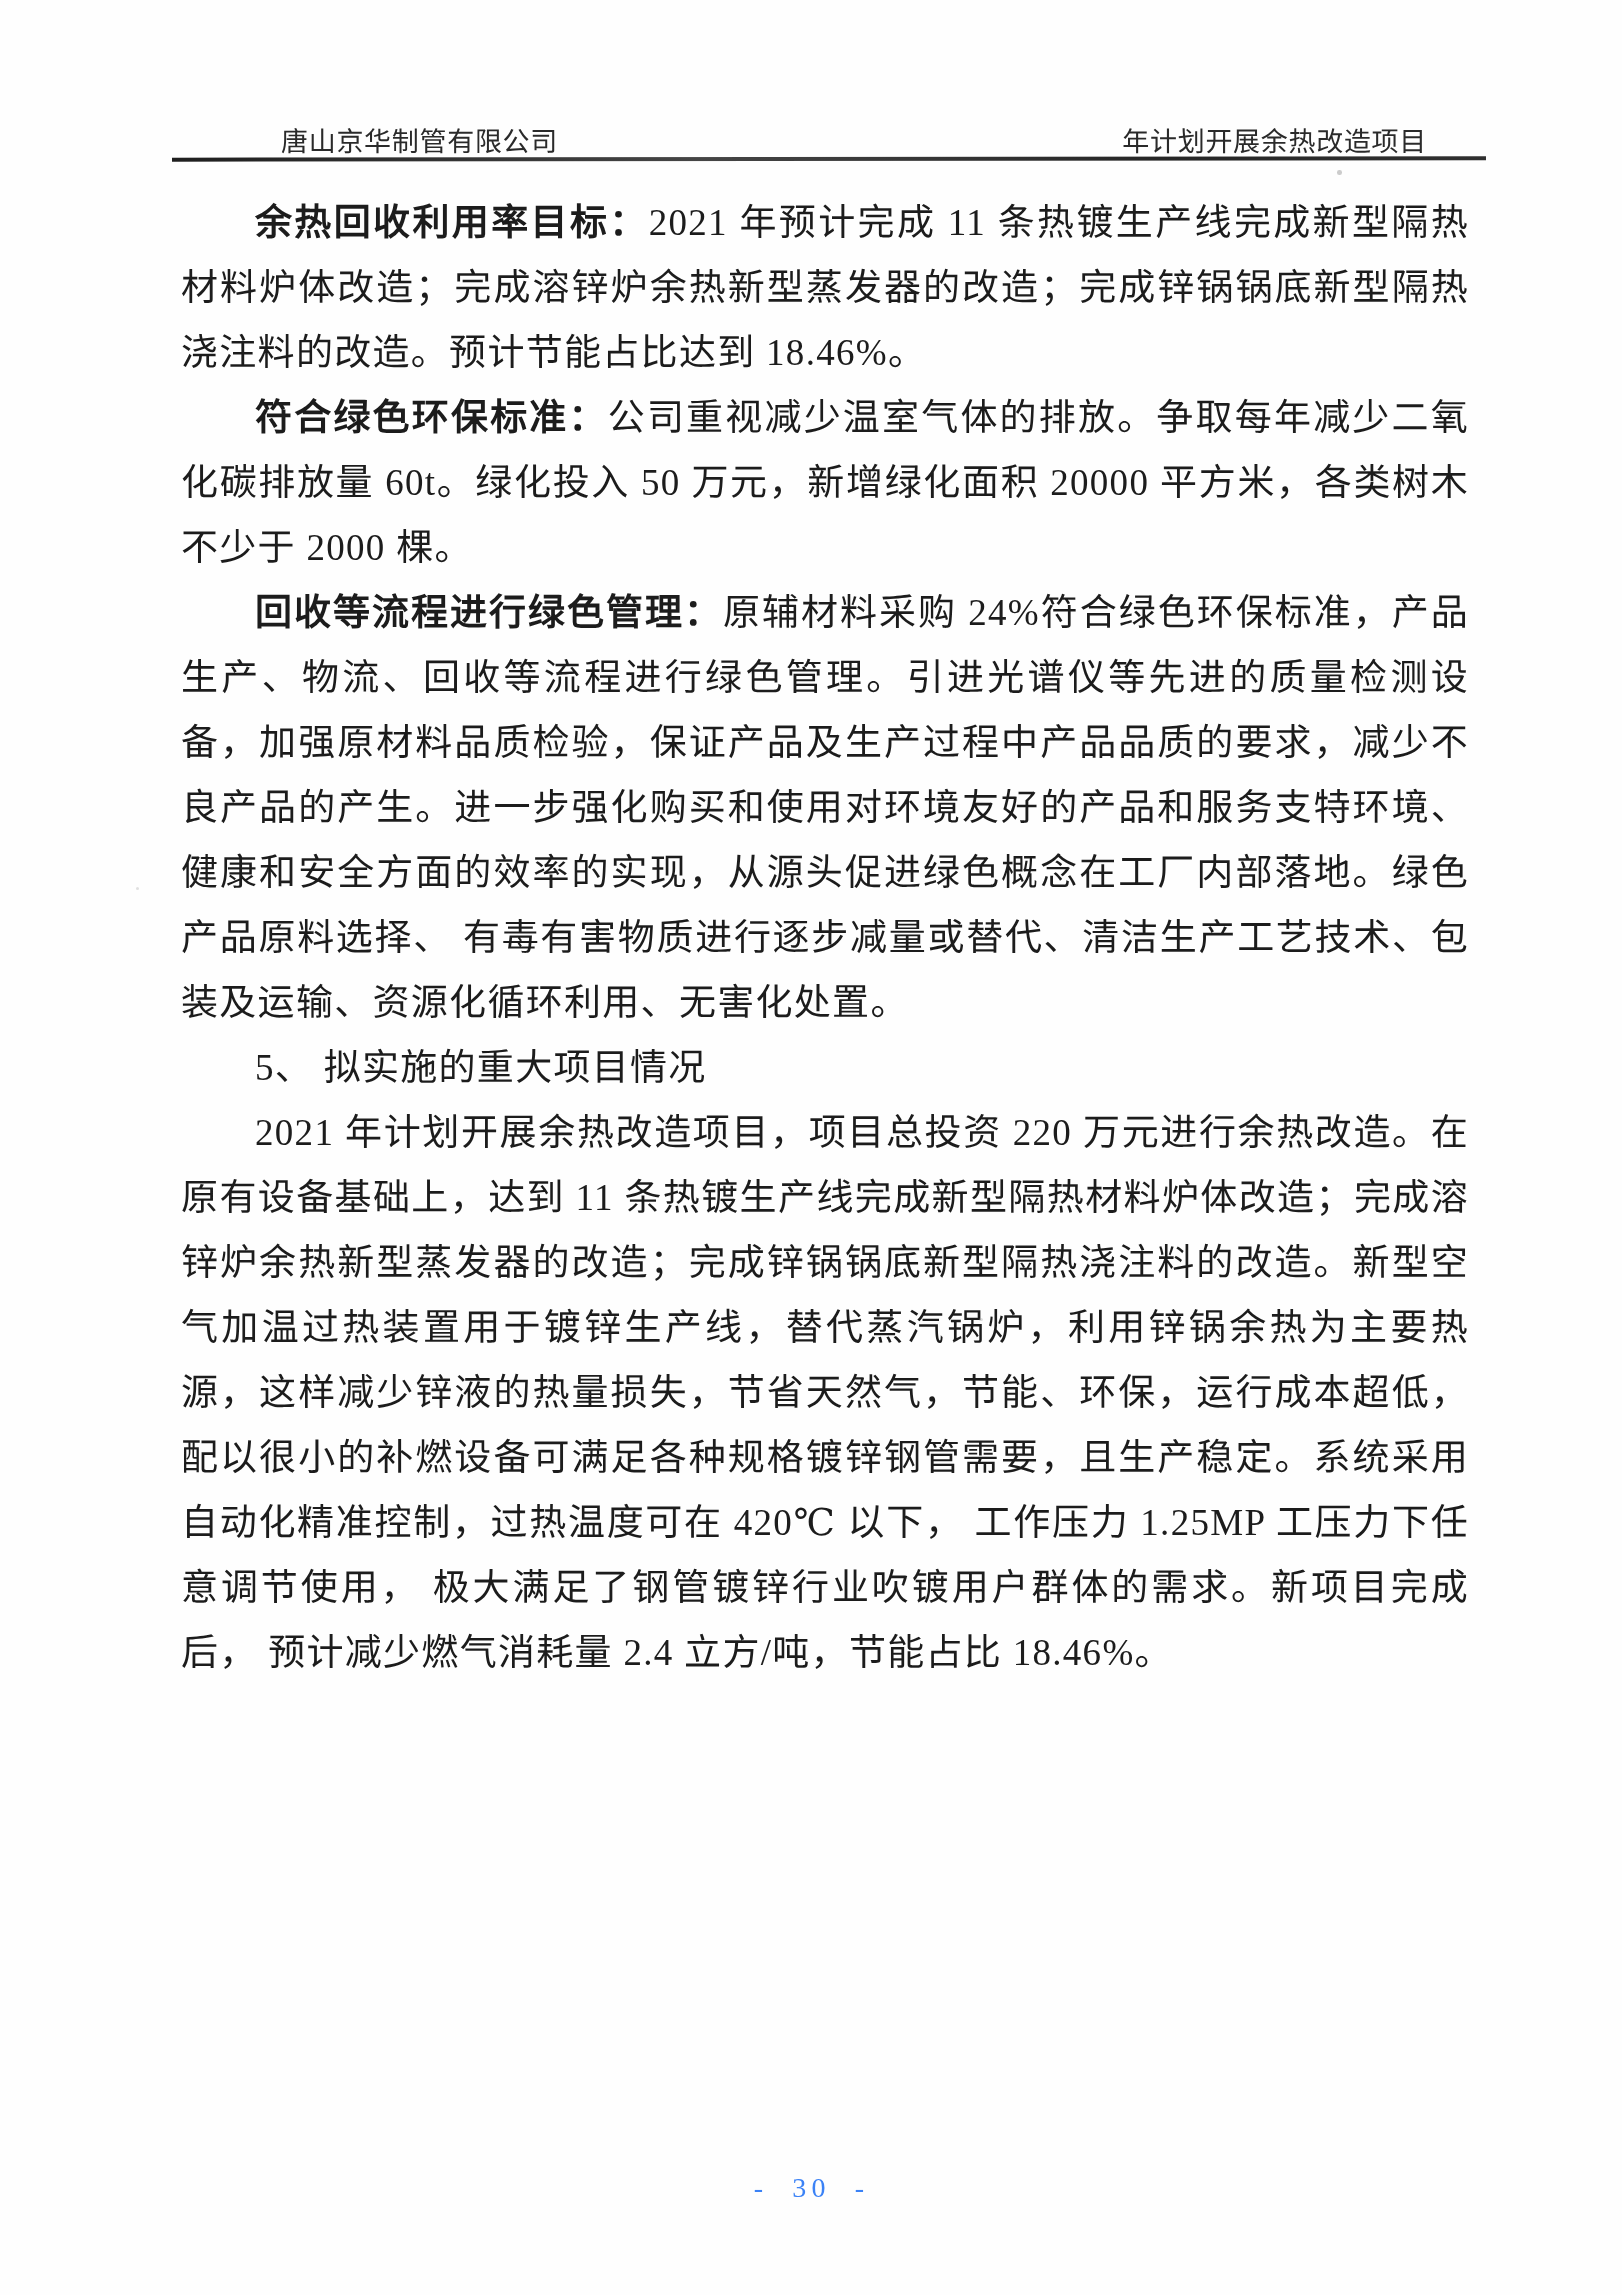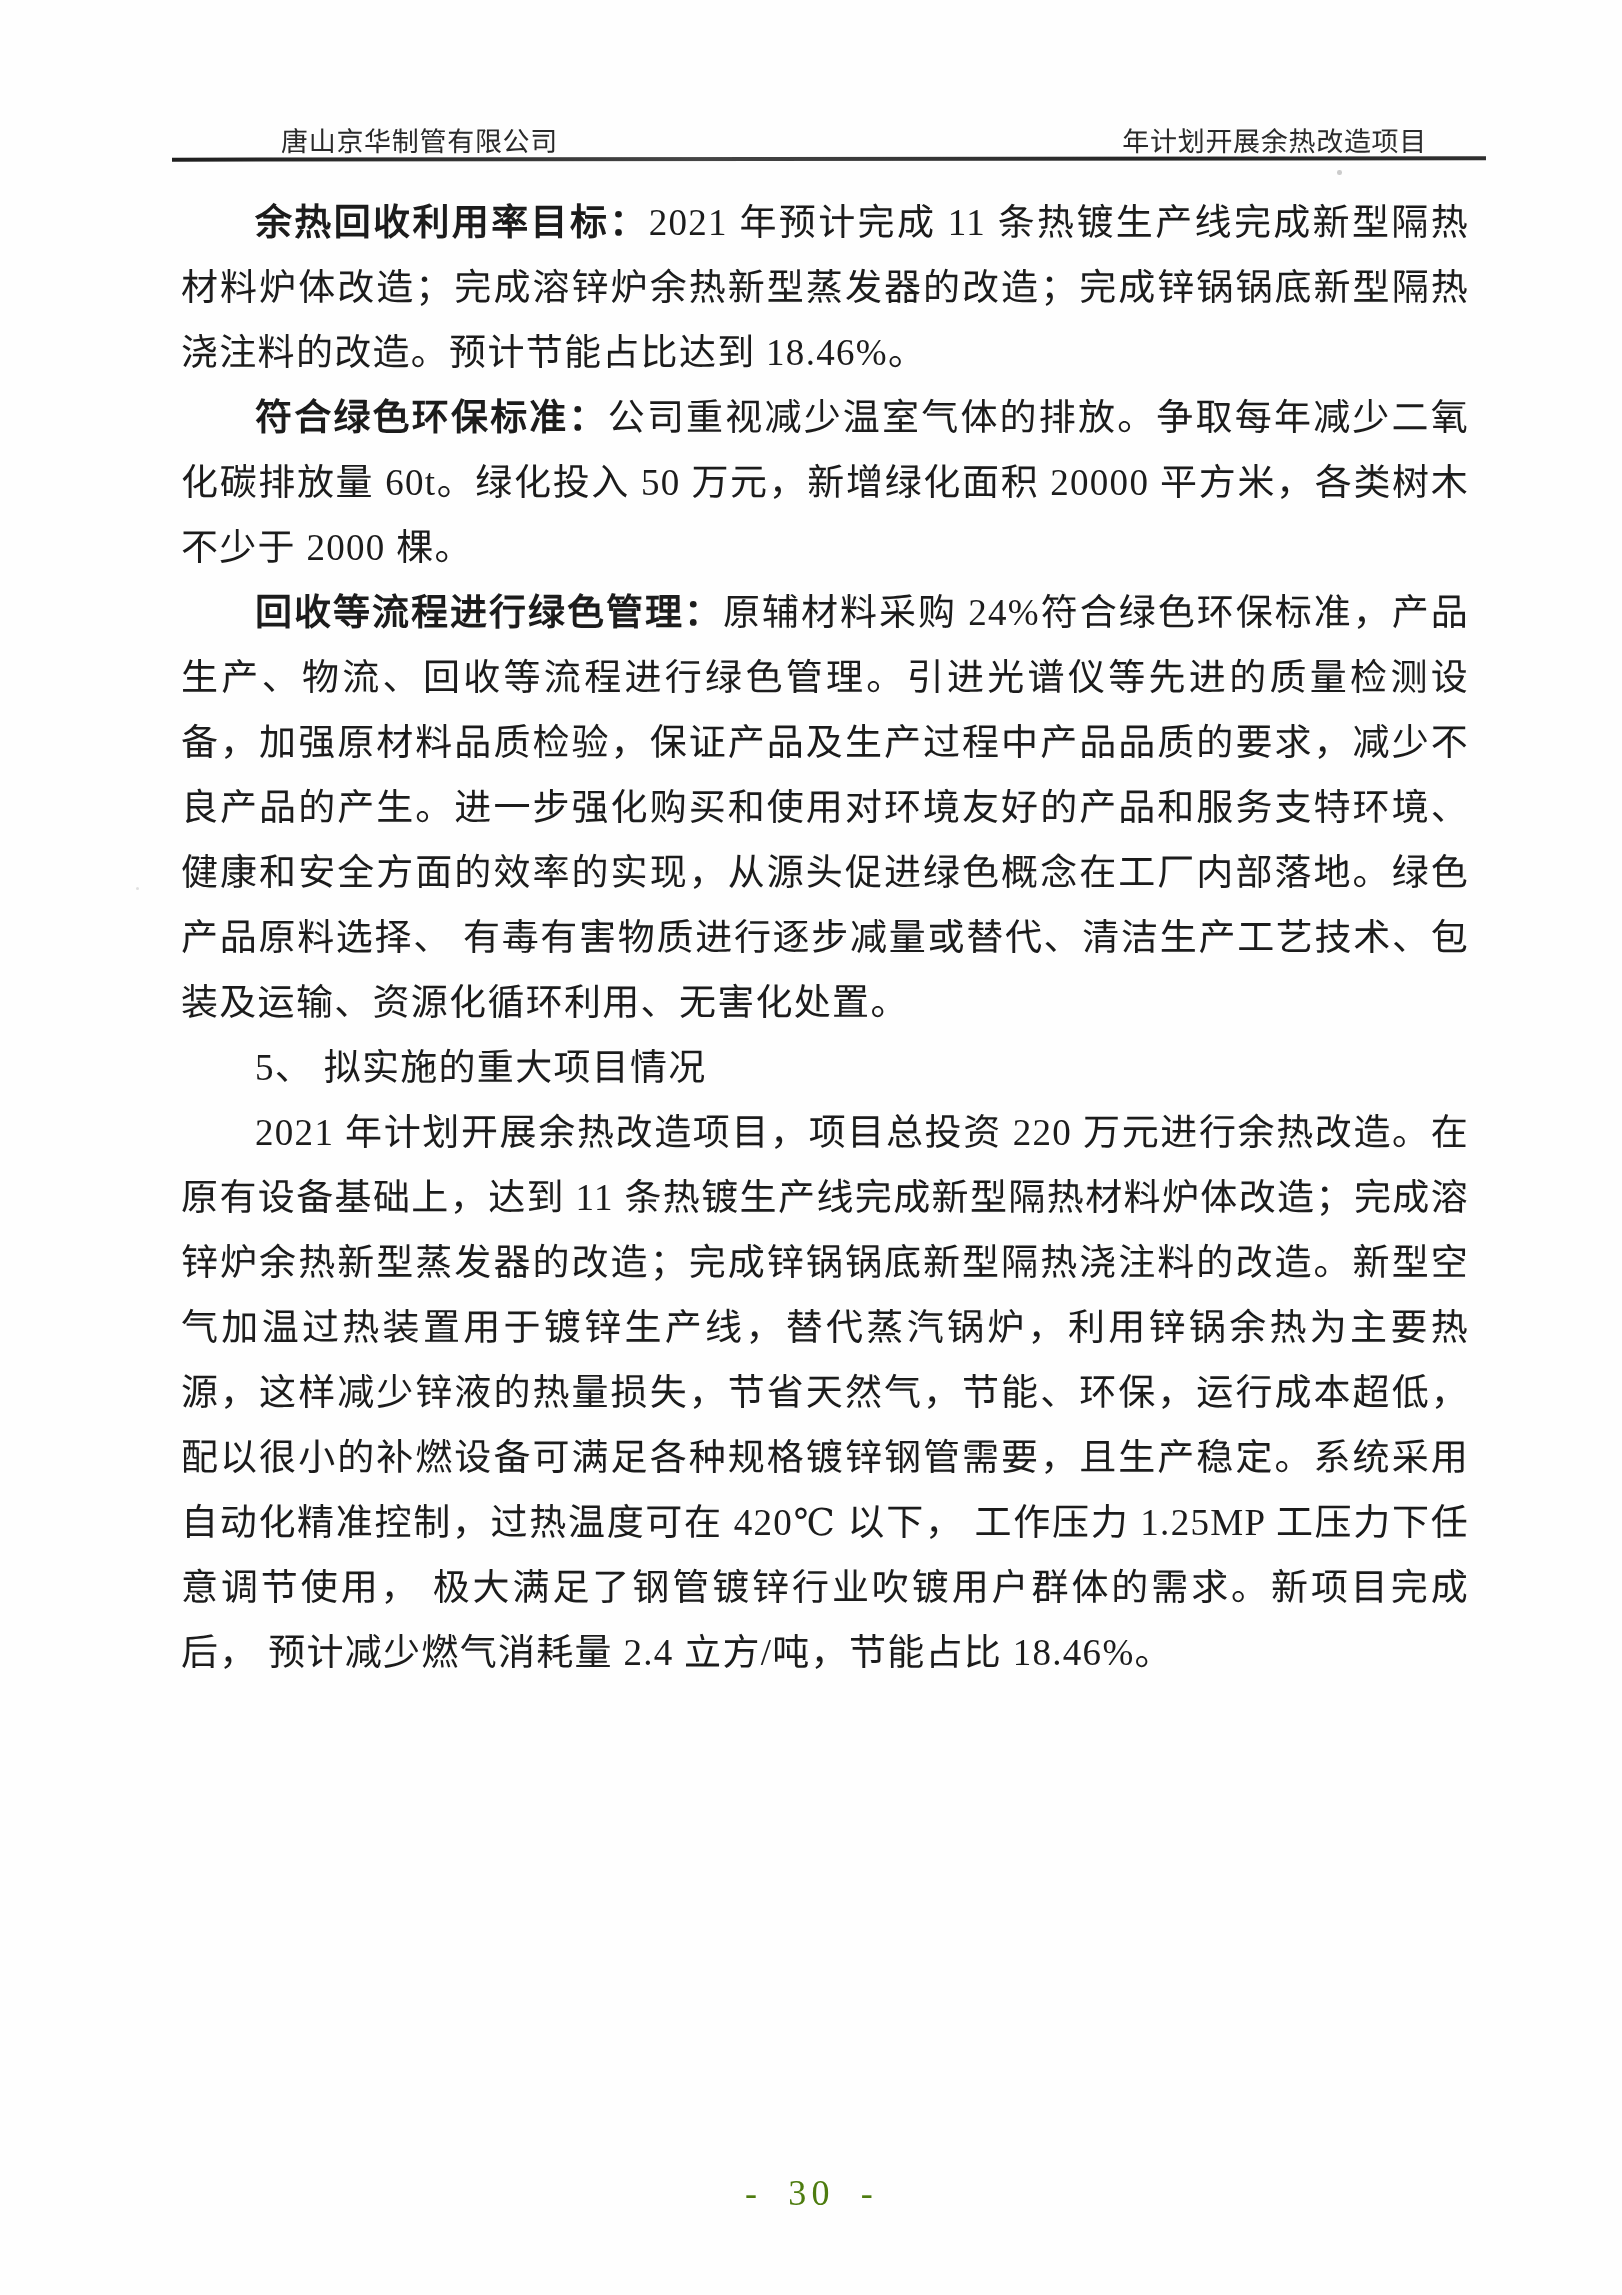--- a/index.html
+++ b/index.html
@@ -70,22 +70,22 @@
     text-align: left;
     letter-spacing: 1.3px;
   }
   
   .page-footer {
     position: absolute;
     top: 2172px;
     left: 0;
     width: 100%;
     text-align: center;
-    font-size: 36px;
-    color: #4d7c0f;
+    font-size: 28px;
+    color: #3b82f6;
   }
   .page-num {
     letter-spacing: 5.2px;
     word-spacing: 11.8px;
   }
   
   .speck {
     position: absolute;
     background: #9a9a9a;
     border-radius: 50%;

